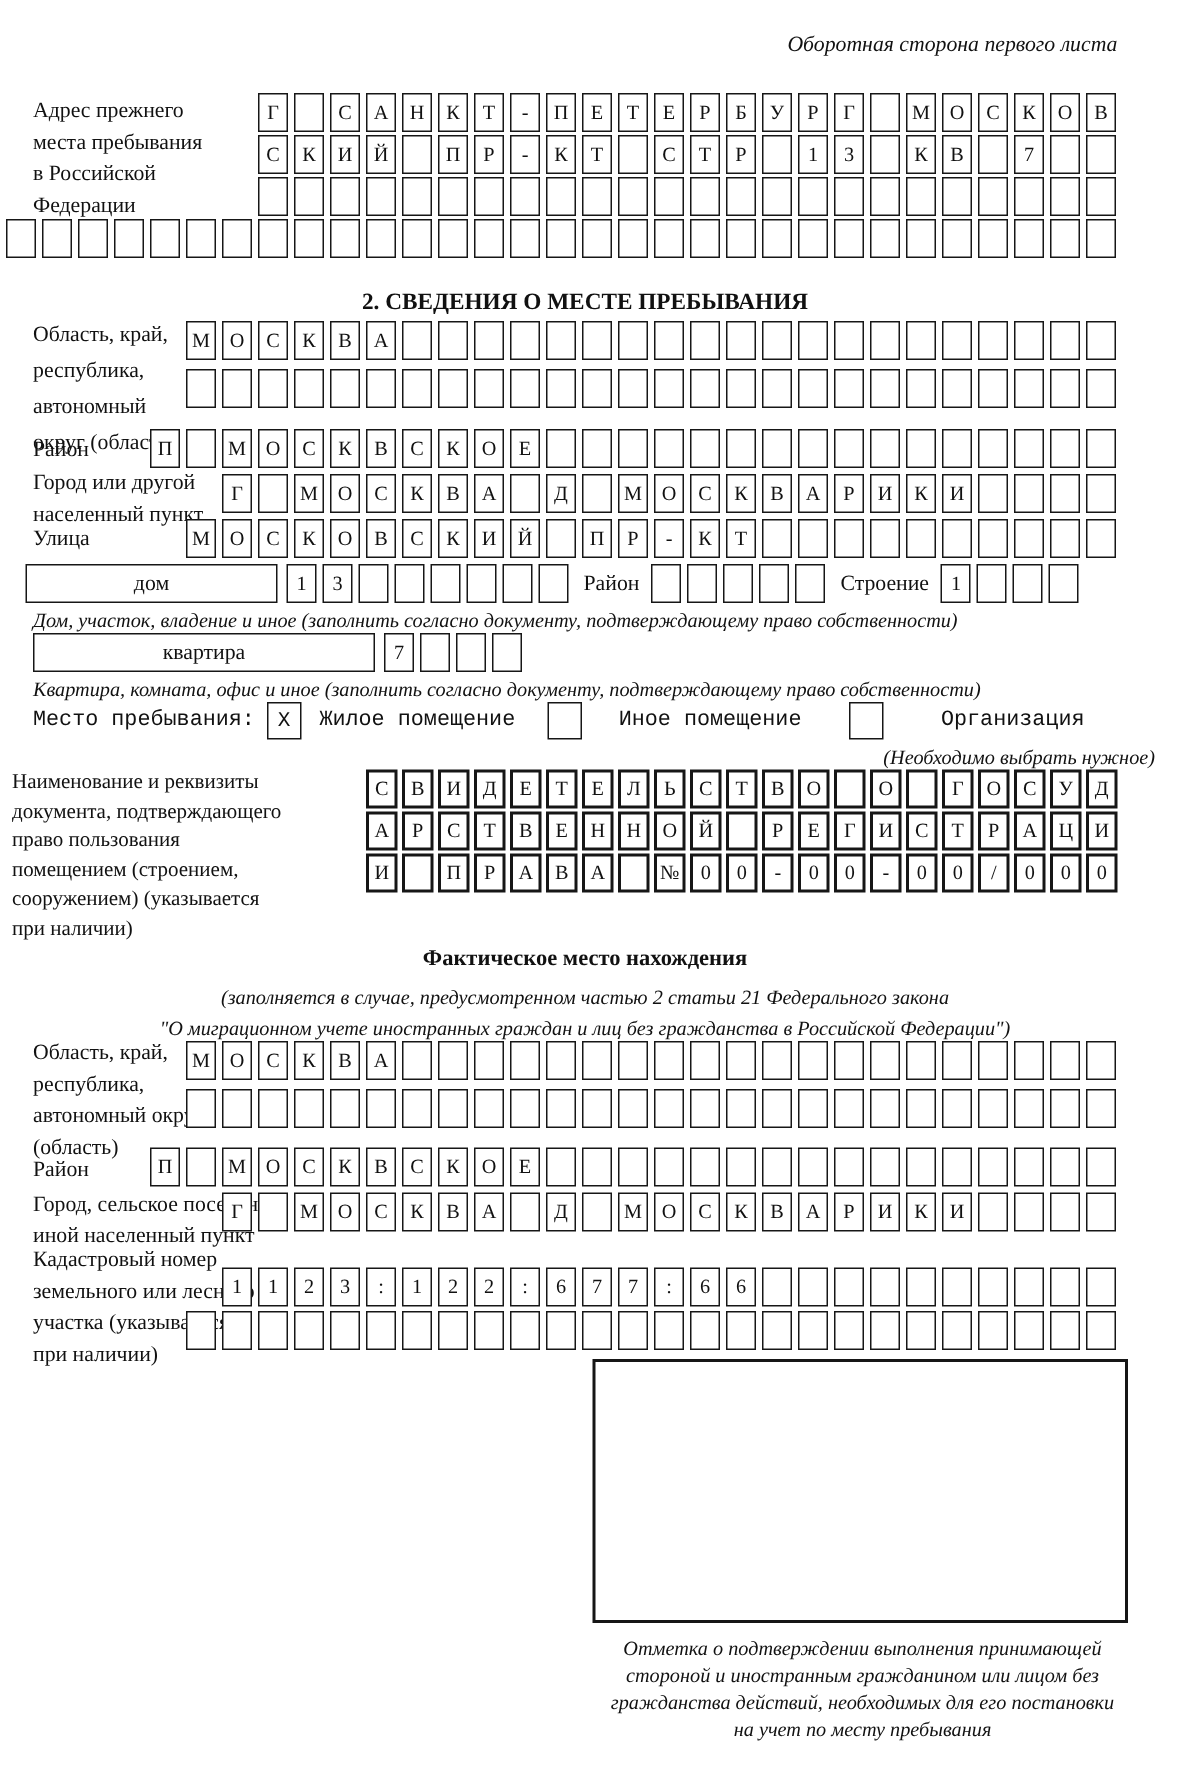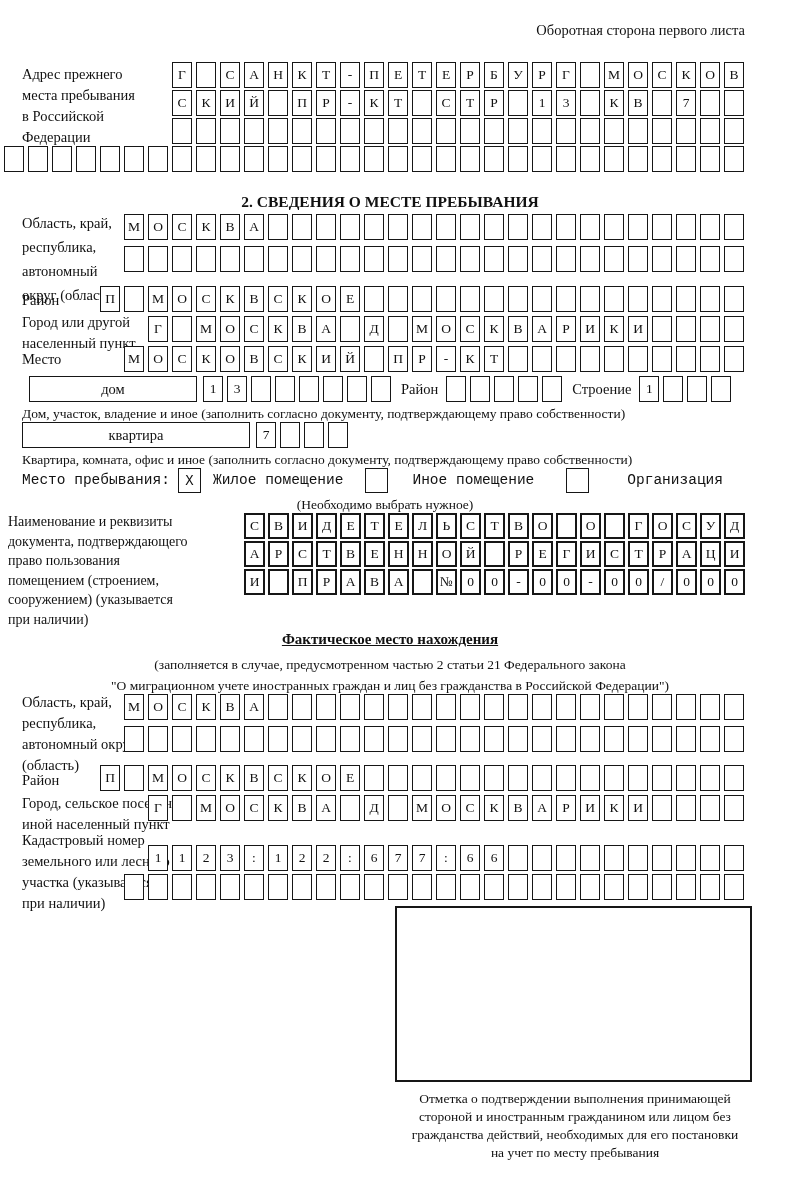--- a/index.html
+++ b/index.html
@@ -23,21 +23,21 @@
     border:1.5px solid #161616;box-sizing:border-box;height:26px;
     display:flex;align-items:center;justify-content:center;font-size:14.5px;background:#fff;
   }
   .cb{
     display:inline-flex;align-items:center;justify-content:center;
     width:23px;height:25px;border:1.5px solid #161616;box-sizing:border-box;
     font-size:14px;background:#fff;
   }
   .center{text-align:center;}
   .bold{font-weight:bold;}
-  .note{font-size:13.5px;}
+  .note{font-size:13.5px;font-style:italic;}
   .title{font-size:15.5px;font-weight:bold;}
 </style>
 </head>
 <body>
 
 <div id="page">
 
   <div class="abs note" style="left:400px;top:22px;width:345px;text-align:right;font-size:14.5px;">Оборотная сторона первого листа</div>
 
   <div class="abs lbl ml" style="left:22px;top:64px;width:140px;">Адрес прежнего
@@ -273,21 +273,21 @@
       <span class="cell">Р</span>
       <span class="cell">И</span>
       <span class="cell">К</span>
       <span class="cell">И</span>
       <span class="cell"></span>
       <span class="cell"></span>
       <span class="cell"></span>
       <span class="cell"></span>
     </div>
 
-  <div class="abs lbl" style="left:22px;top:349px;">Место</div>
+  <div class="abs lbl" style="left:22px;top:349px;">Улица</div>
   <div class="row" style="left:124px;top:346px">
       <span class="cell">М</span>
       <span class="cell">О</span>
       <span class="cell">С</span>
       <span class="cell">К</span>
       <span class="cell">О</span>
       <span class="cell">В</span>
       <span class="cell">С</span>
       <span class="cell">К</span>
       <span class="cell">И</span>
@@ -303,21 +303,21 @@
       <span class="cell"></span>
       <span class="cell"></span>
       <span class="cell"></span>
       <span class="cell"></span>
       <span class="cell"></span>
       <span class="cell"></span>
       <span class="cell"></span>
       <span class="cell"></span>
     </div>
 
-  <div class="inrow" style="left:29px;top:376px;">
+  <div class="inrow" style="left:17px;top:376px;">
     <div class="labelbox" style="width:168px;">дом</div>
     <div class="row-inline" style="margin-left:6px;">
         <span class="cell">1</span>
         <span class="cell">3</span>
         <span class="cell"></span>
         <span class="cell"></span>
         <span class="cell"></span>
         <span class="cell"></span>
         <span class="cell"></span>
         <span class="cell"></span>
@@ -353,21 +353,21 @@
 
   <div class="inrow" style="left:22px;top:468px;font-family:Liberation Mono, monospace;">
     <div class="lbl">Место пребывания:</div>
     <span class="cb" style="margin-left:8px;">X</span>
     <div class="lbl" style="margin-left:12px;">Жилое помещение</div>
     <span class="cb" style="margin-left:22px;"></span>
     <div class="lbl" style="margin-left:24px;">Иное помещение</div>
     <span class="cb" style="margin-left:32px;"></span>
     <div class="lbl" style="margin-left:38px;">Организация</div>
   </div>
-  <div class="abs note center" style="left:0;top:497px;width:770px;">(Необходимо выбрать нужное)</div>
+  <div class="abs note center" style="left:0;top:497px;width:770px;text-align:right;">(Необходимо выбрать нужное)</div>
 
   <div class="abs lbl ml" style="left:8px;top:512px;width:215px;line-height:19.5px;font-size:14px;">Наименование и реквизиты
 документа, подтверждающего
 право пользования
 помещением (строением,
 сооружением) (указывается
 при наличии)</div>
   <div class="row thick" style="left:244px;top:513px;gap:3px;">
       <span class="cell">С</span>
       <span class="cell">В</span>
@@ -431,21 +431,21 @@
       <span class="cell">0</span>
       <span class="cell">-</span>
       <span class="cell">0</span>
       <span class="cell">0</span>
       <span class="cell">/</span>
       <span class="cell">0</span>
       <span class="cell">0</span>
       <span class="cell">0</span>
     </div>
 
-  <div class="abs bold center" style="left:0;top:631px;width:780px;font-size:15px;text-decoration:underline;">Фактическое место нахождения</div>
+  <div class="abs bold center" style="left:0;top:631px;width:780px;font-size:15px;">Фактическое место нахождения</div>
   <div class="abs note center ml" style="left:0;top:654px;width:780px;line-height:21px;">(заполняется в случае, предусмотренном частью 2 статьи 21 Федерального закона
 "О миграционном учете иностранных граждан и лиц без гражданства в Российской Федерации")</div>
 
   <div class="abs lbl ml" style="left:22px;top:692px;width:150px;">Область, край,
 республика,
 автономный округ
 (область)</div>
   <div class="row" style="left:124px;top:694px">
       <span class="cell">М</span>
       <span class="cell">О</span>

